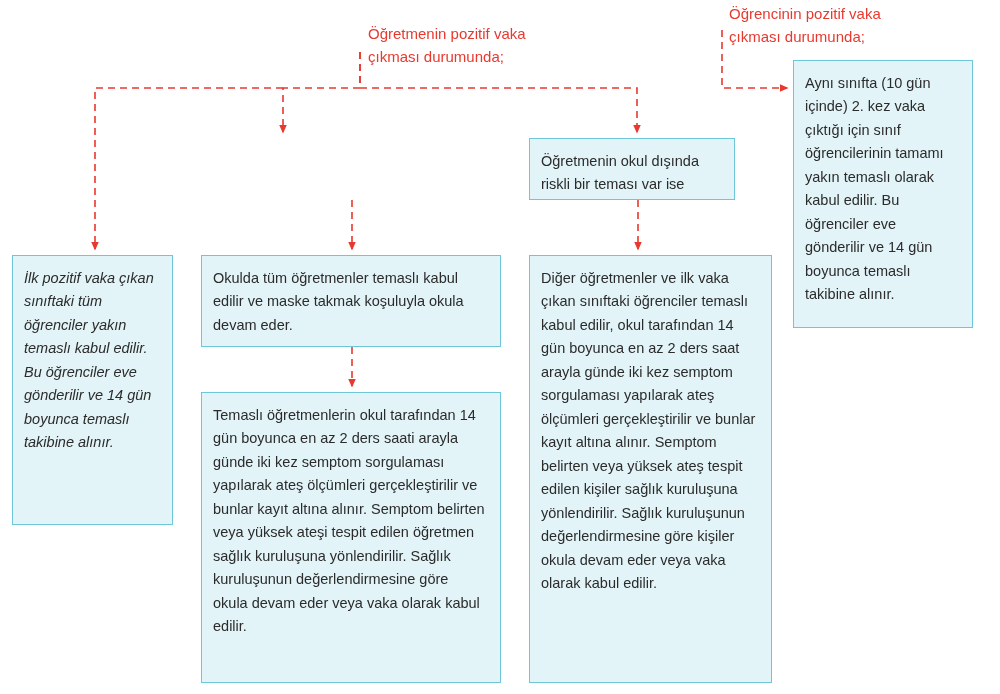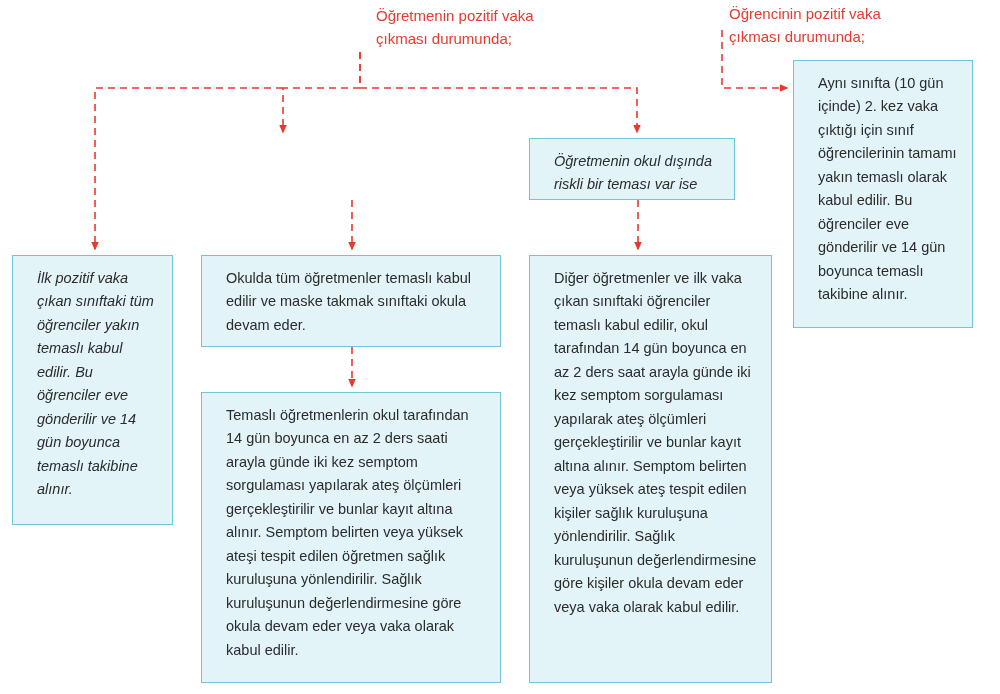--- a/index.html
+++ b/index.html
@@ -26,21 +26,21 @@
     pointer-events: none;
   }
   .box {
     position: absolute;
     box-sizing: border-box;
     border: 1px solid #6ec6d9;
     background: #e3f4f9;
     color: #2b2b2b;
     font-size: 14.5px;
     line-height: 1.62;
-    padding: 11px 14px 11px 24px;
+    padding: 11px 14px 11px 11px;
   }
   .redlabel {
     position: absolute;
     color: #e8392f;
     font-size: 15px;
     line-height: 1.55;
     white-space: pre-line;
   }
 </style>
 </head>
@@ -64,32 +64,32 @@
       <path d="M352,200 L352,249"></path>
 
       <path d="M352,347 L352,386"></path>
 
       <path d="M638,200 L638,249"></path>
 
       <path d="M722,30 L722,88 L787,88"></path>
     </g>
   </svg>
 
-  <div class="redlabel" style="left:368px; top:4px; width:260px;margin-left:8px;">Öğretmenin pozitif vaka
+  <div class="redlabel" style="left:368px; top:22px; width:260px;">Öğretmenin pozitif vaka
 çıkması durumunda;</div>
 
   <div class="redlabel" style="left:729px; top:2px; width:250px;">Öğrencinin pozitif vaka
 çıkması durumunda;</div>
 
 
-  <div class="box" style="left:529px; top:138px; width:206px; height:62px;font-style:italic;">Öğretmenin okul dışında riskli bir teması var ise</div>
+  <div class="box" style="left:529px; top:138px; width:206px; height:62px;">Öğretmenin okul dışında riskli bir teması var ise</div>
 
   <div class="box" style="left:12px; top:255px; width:161px; height:270px;font-style:italic;">İlk pozitif vaka çıkan sınıftaki tüm öğrenciler yakın temaslı kabul edilir. Bu öğrenciler eve gönderilir ve 14 gün boyunca temaslı takibine alınır.</div>
 
-  <div class="box" style="left:201px; top:255px; width:300px; height:92px;">Okulda tüm öğretmenler temaslı kabul edilir ve maske takmak sınıftaki okula devam eder.</div>
+  <div class="box" style="left:201px; top:255px; width:300px; height:92px;">Okulda tüm öğretmenler temaslı kabul edilir ve maske takmak koşuluyla okula devam eder.</div>
 
   <div class="box" style="left:201px; top:392px; width:300px; height:291px;">Temaslı öğretmenlerin okul tarafından 14 gün boyunca en az 2 ders saati arayla günde iki kez semptom sorgulaması yapılarak ateş ölçümleri gerçekleştirilir ve bunlar kayıt altına alınır. Semptom belirten veya yüksek ateşi tespit edilen öğretmen sağlık kuruluşuna yönlendirilir. Sağlık kuruluşunun değerlendirmesine göre okula devam eder veya vaka olarak kabul edilir.</div>
 
   <div class="box" style="left:529px; top:255px; width:243px; height:428px;">Diğer öğretmenler ve ilk vaka çıkan sınıftaki öğrenciler temaslı kabul edilir, okul tarafından 14 gün boyunca en az 2 ders saat arayla günde iki kez semptom sorgulaması yapılarak ateş ölçümleri gerçekleştirilir ve bunlar kayıt altına alınır. Semptom belirten veya yüksek ateş tespit edilen kişiler sağlık kuruluşuna yönlendirilir. Sağlık kuruluşunun değerlendirmesine göre kişiler okula devam eder veya vaka olarak kabul edilir.</div>
 
   <div class="box" style="left:793px; top:60px; width:180px; height:268px;">Aynı sınıfta (10 gün içinde) 2. kez vaka çıktığı için sınıf öğrencilerinin tamamı yakın temaslı olarak kabul edilir. Bu öğrenciler eve gönderilir ve 14 gün boyunca temaslı takibine alınır.</div>
 
 </div>
 
 </body></html>

